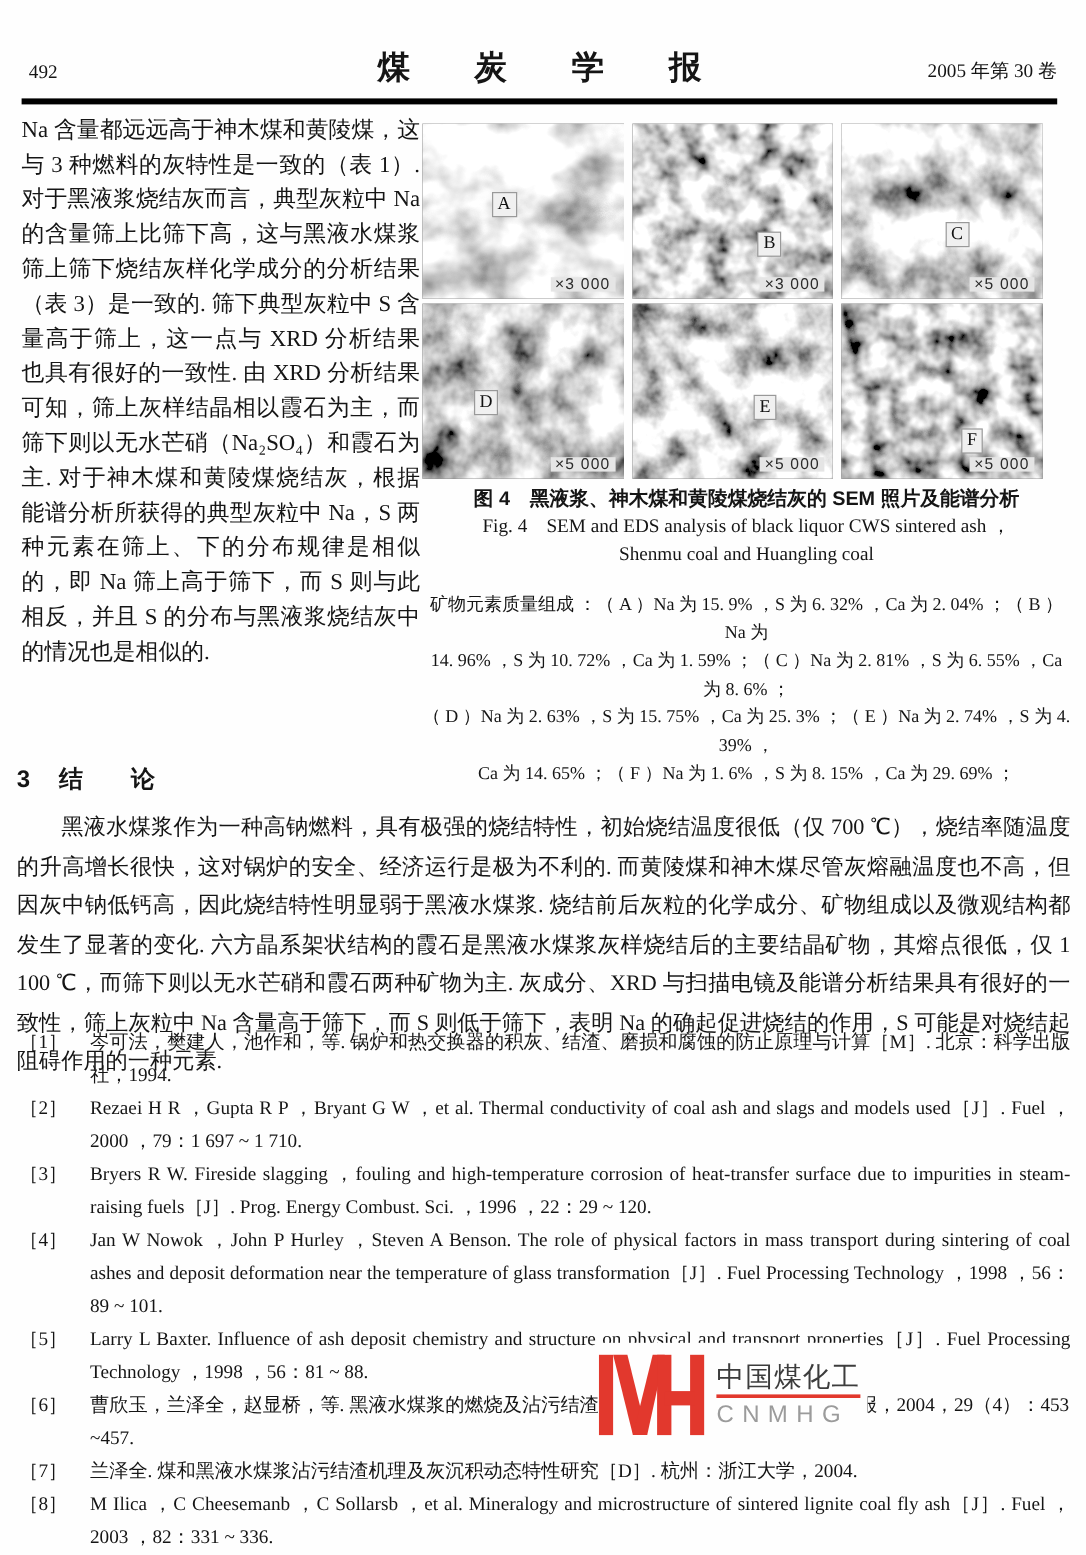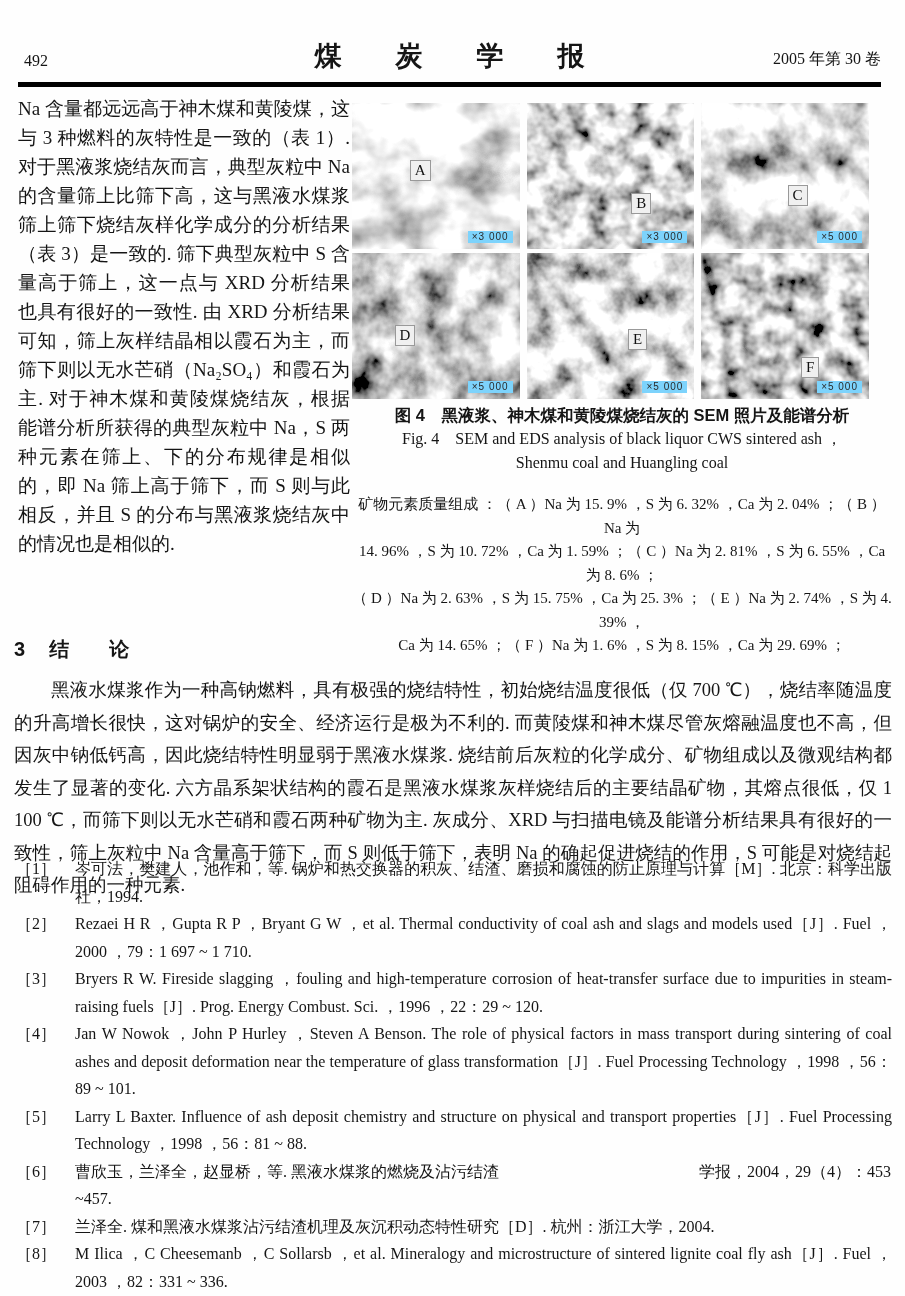--- a/index.html
+++ b/index.html
@@ -29,22 +29,22 @@
   .panel { position:relative; height:146px; background:#6f6f6f; overflow:hidden; }
   .panel svg.noise { position:absolute; inset:0; width:100%; height:100%; display:block; }
   .letter-box { position:absolute; background:#f0f0f0; color:#111; font-size:15px;
                 line-height:19px; padding:0 4px; box-shadow:0 0 0 1px #999; }
   .p1 .letter-box { left:35%; top:40%; }
   .p2 .letter-box { left:63%; top:62%; }
   .p3 .letter-box { left:52%; top:57%; }
   .p4 .letter-box { left:26%; top:50%; }
   .p5 .letter-box { left:61%; top:53%; }
   .p6 .letter-box { left:60%; top:72%; }
-  .scale-box { position:absolute; right:7px; bottom:6px; background:#7dd3fc; color:#2a2a2a;
-               font-size:10px; line-height:12px; padding:0 4px; letter-spacing:1px;
+  .scale-box { position:absolute; right:7px; bottom:6px; background:#e5e5e5; color:#2a2a2a;
+               font-size:13px; line-height:12px; padding:0 4px; letter-spacing:1px;
                font-family:"Liberation Sans",sans-serif; }
   .cap-cn { margin-top:6px; width:540px; text-align:center;
             font-family:"Liberation Sans",sans-serif; font-weight:700; font-size:16.5px; }
   .cap-en { width:540px; text-align:center; font-size:16px; line-height:24px; }
   .comp { margin-top:18px; }
   .comp-line { width:540px; text-align:center; font-size:15px; line-height:23.5px; }
 
   
   .section { position:absolute; left:14px; top:596px; width:878px;margin-top:40px; }
   .sec-heading { font-family:"Liberation Sans",sans-serif; font-weight:700; font-size:20px; }
@@ -200,14 +200,33 @@
       </li>
       <li class="ref-item">
         <span class="ref-id">［7］</span><span>兰泽全.  煤和黑液水煤浆沾污结渣机理及灰沉积动态特性研究［D］.  杭州：浙江大学，2004.</span>
       </li>
       <li class="ref-item">
         <span class="ref-id">［8］</span><span>M Ilica ，C Cheesemanb ，C Sollarsb ，et al.  Mineralogy and microstructure of sintered lignite coal fly ash［J］.  Fuel ，2003 ，82：331 ~ 336.</span>
       </li>
     </ol>
   </div>
 
+  <div class="watermark">
+    <div class="wm-glyph">
+      <svg viewBox="0 0 96 78" xmlns="http://www.w3.org/2000/svg">
+        <g fill="#e2382d">
+          <rect x="0" y="3" width="13" height="73"></rect>
+          <polygon points="13,3 26,3 44,76 31,76"></polygon>
+          <polygon points="31,76 44,76 60,3 49,3"></polygon>
+          <rect x="53" y="3" width="13" height="73"></rect>
+          <rect x="83" y="3" width="13" height="73"></rect>
+          <rect x="60" y="36" width="27" height="13"></rect>
+        </g>
+      </svg>
+    </div>
+    <div class="wm-text">
+      <div class="wm-cn">中国煤化工</div>
+      <div class="wm-line"></div>
+      <div class="wm-en">CNMHG</div>
+    </div>
+  </div>
 
 </div>
 
 </body></html>

